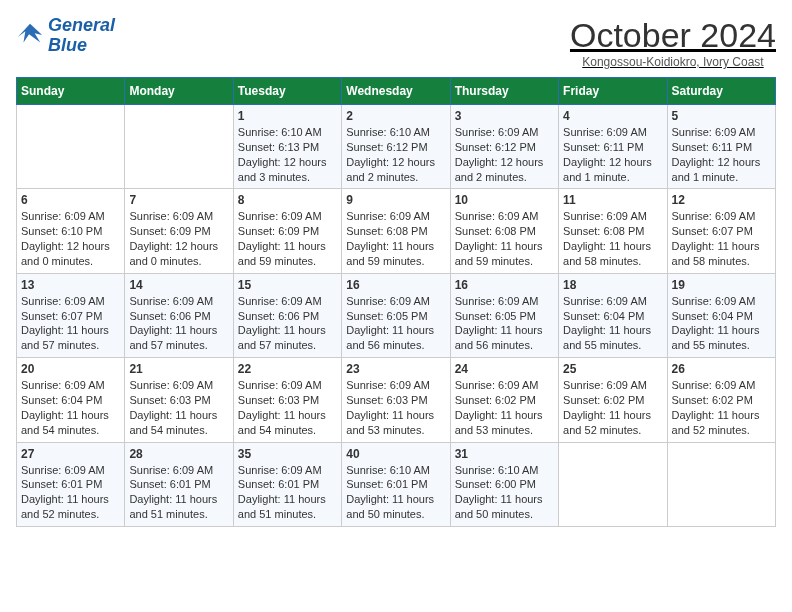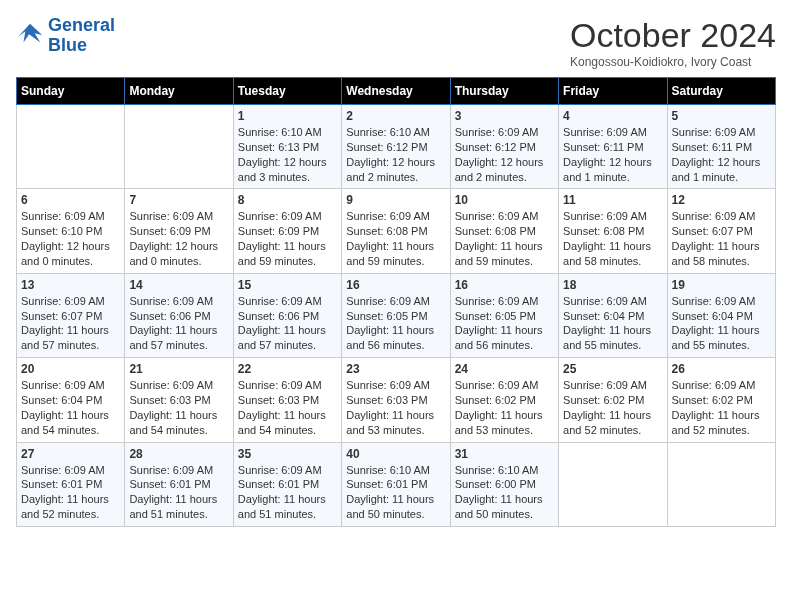--- a/index.html
+++ b/index.html
@@ -19,47 +19,49 @@
     .logo {
       display: flex;
       align-items: center;
       gap: 4px;
     }
     .logo-text {
       font-size: 18px;
       font-weight: bold;
       color: #333;
       line-height: 1.1;
+      font-style: italic;
     }
     .logo-text span {
       color: #1a5fa8;
     }
     .logo-bird {
       width: 28px;
       height: 28px;
     }
     .title-block {
-      text-align: left;
+      text-align: center;
+      text-decoration: underline;
     }
     .month-title {
       font-size: 34px;
       font-weight: normal;
       color: #333;
     }
     .subtitle {
       font-size: 12px;
       color: #555;
     }
     table {
       width: 100%;
       border-collapse: collapse;
       table-layout: fixed;
     }
     thead tr th {
-      background: #000000;
+      background: #15803d;
       color: #fff;
       font-size: 12px;
       font-weight: bold;
       padding: 6px 4px;
       text-align: left;
       border: 1px solid #2a6db5;
     }
     tbody tr td {
       border: 1px solid #ccc;
       vertical-align: top;

